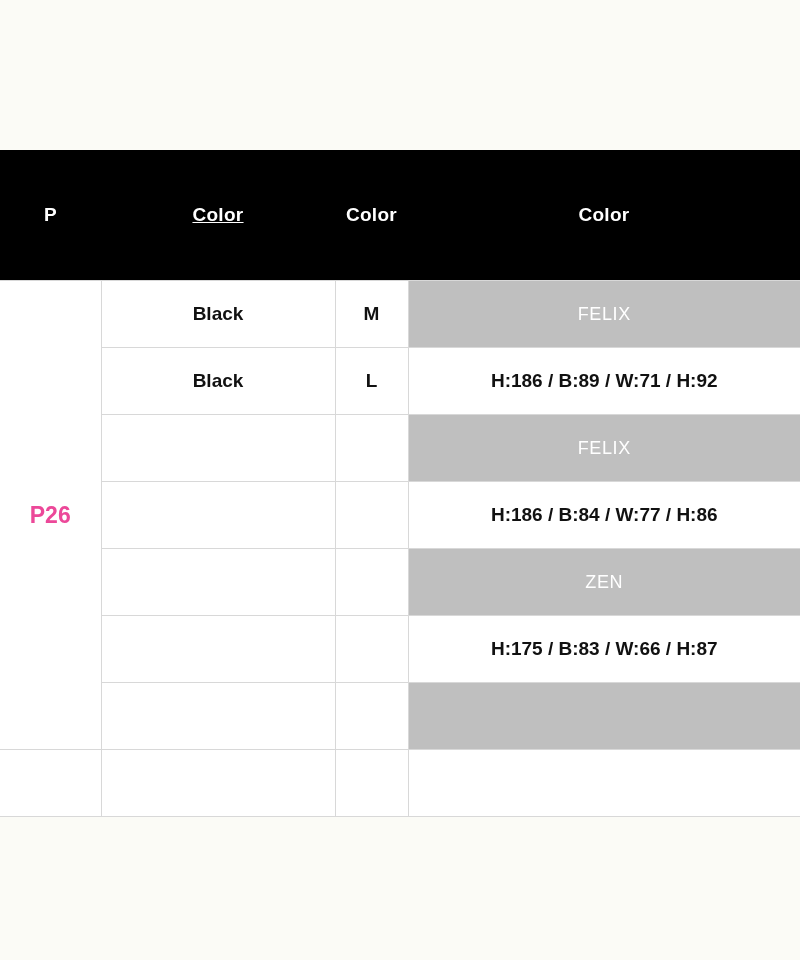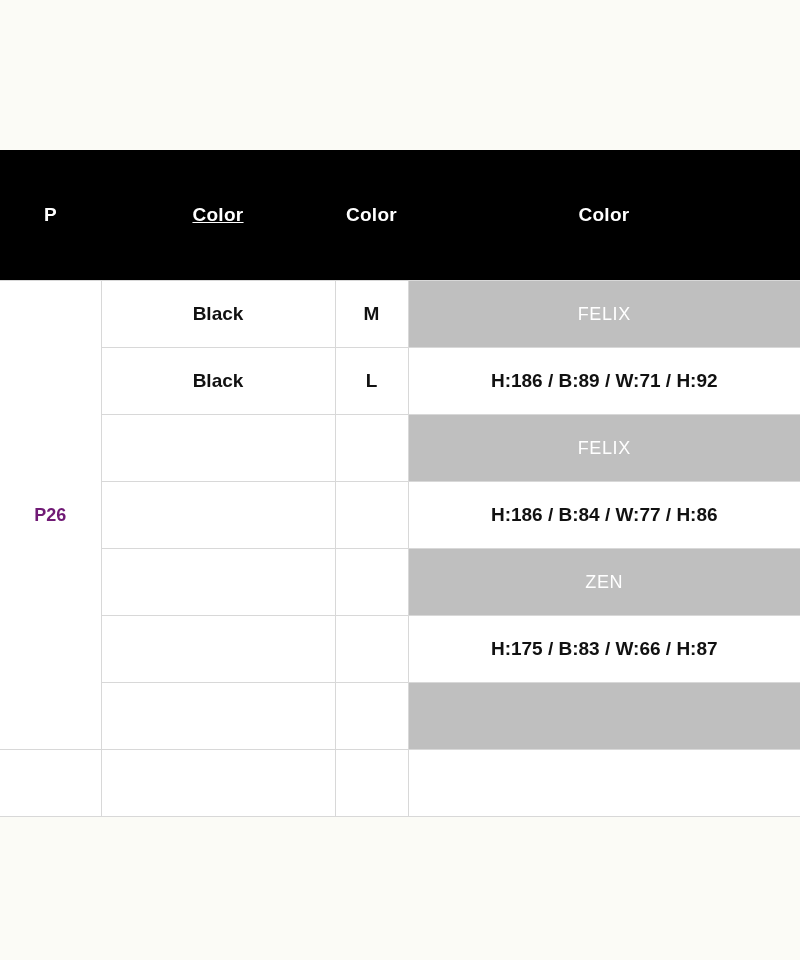--- a/index.html
+++ b/index.html
@@ -57,23 +57,23 @@
     background: #ffffff;
     height: 66px;
     text-align: center;
     vertical-align: middle;
     font-size: 19px;
     font-weight: bold;
     color: #111111;
   }
   td.p-cell {
     border-left: none;
-    font-size: 18px;
+    font-size: 23px;
     font-weight: bold;
-    color: #701a75;
+    color: #ec4899;
   }
   td.model-name {
     background: #bfbfbf;
     color: #ffffff;
     font-size: 18px;
     font-weight: normal;
     letter-spacing: 0.6px;
     border-right: none;
   }
   td.model-meas {

